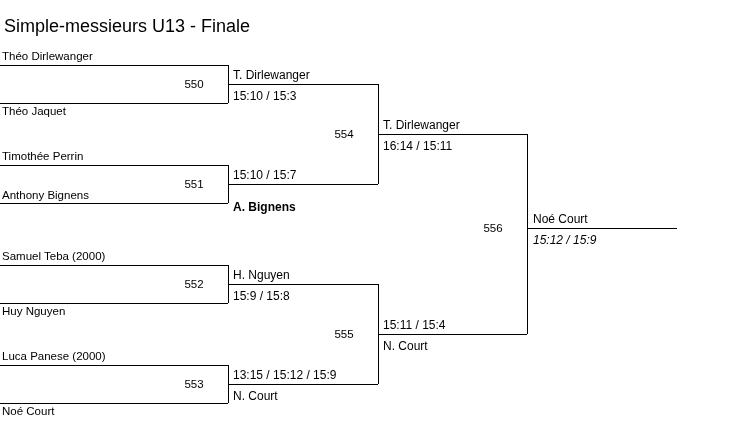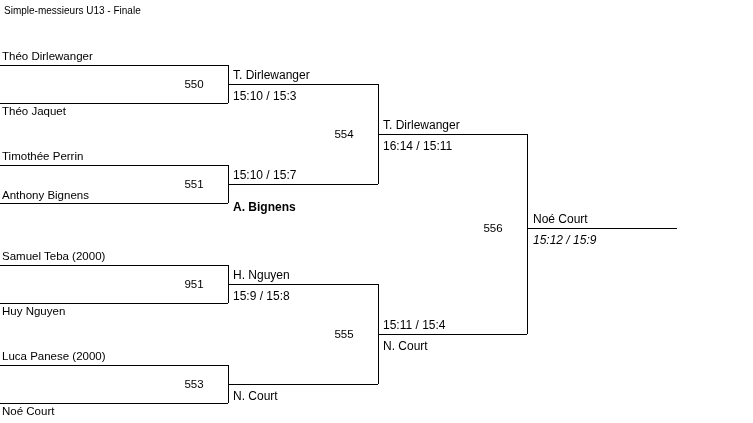--- a/index.html
+++ b/index.html
@@ -12,22 +12,22 @@
     width: 753px;
     height: 423px;
     background: #ffffff;
     font-family: "Liberation Sans", sans-serif;
     color: #000000;
     overflow: hidden;
   }
   .title {
     position: absolute;
     left: 4px;
-    top: 2px;
-    font-size: 10px;
+    top: 17px;
+    font-size: 18px;
     line-height: 18px;
     white-space: nowrap;
   }
   
   .hline {
     position: absolute;
     height: 0;
     border-top: 1px solid #000000;
   }
   .vline {
@@ -94,35 +94,36 @@
   <div class="lbl player" style="left:2px; top:104px;">Théo Jaquet</div>
   <div class="lbl player" style="left:2px; top:149px;">Timothée Perrin</div>
   <div class="lbl player" style="left:2px; top:188px;">Anthony Bignens</div>
   <div class="lbl player" style="left:2px; top:249px;">Samuel Teba (2000)</div>
   <div class="lbl player" style="left:2px; top:304px;">Huy Nguyen</div>
   <div class="lbl player" style="left:2px; top:349px;">Luca Panese (2000)</div>
   <div class="lbl player" style="left:2px; top:404px;">Noé Court</div>
 
   <div class="matchno" style="left:164px; top:77px;  width:60px;">550</div>
   <div class="matchno" style="left:164px; top:177px; width:60px;">551</div>
-  <div class="matchno" style="left:164px; top:277px; width:60px;">951</div>
+  <div class="matchno" style="left:164px; top:277px; width:60px;">552</div>
   <div class="matchno" style="left:164px; top:377px; width:60px;">553</div>
   <div class="matchno" style="left:314px; top:127px; width:60px;">554</div>
   <div class="matchno" style="left:314px; top:327px; width:60px;">555</div>
   <div class="matchno" style="left:463px; top:221px; width:60px;">556</div>
 
   <div class="lbl" style="left:233px; top:68px;">T. Dirlewanger</div>
   <div class="lbl" style="left:233px; top:89px;">15:10 / 15:3</div>
 
   <div class="lbl" style="left:233px; top:168px;">15:10 / 15:7</div>
   <div class="lbl" style="left:233px; top:200px;font-weight:bold;">A. Bignens</div>
 
   <div class="lbl" style="left:233px; top:268px;">H. Nguyen</div>
   <div class="lbl" style="left:233px; top:289px;">15:9 / 15:8</div>
 
+  <div class="lbl" style="left:233px; top:368px;">13:15 / 15:12 / 15:9</div>
   <div class="lbl" style="left:233px; top:389px;">N. Court</div>
 
   <div class="lbl" style="left:383px; top:118px;">T. Dirlewanger</div>
   <div class="lbl" style="left:383px; top:139px;">16:14 / 15:11</div>
 
   <div class="lbl" style="left:383px; top:318px;">15:11 / 15:4</div>
   <div class="lbl" style="left:383px; top:339px;">N. Court</div>
 
   <div class="lbl" style="left:533px; top:212px;">Noé Court</div>
   <div class="lbl" style="left:533px; top:233px;font-style:italic;">15:12 / 15:9</div>

